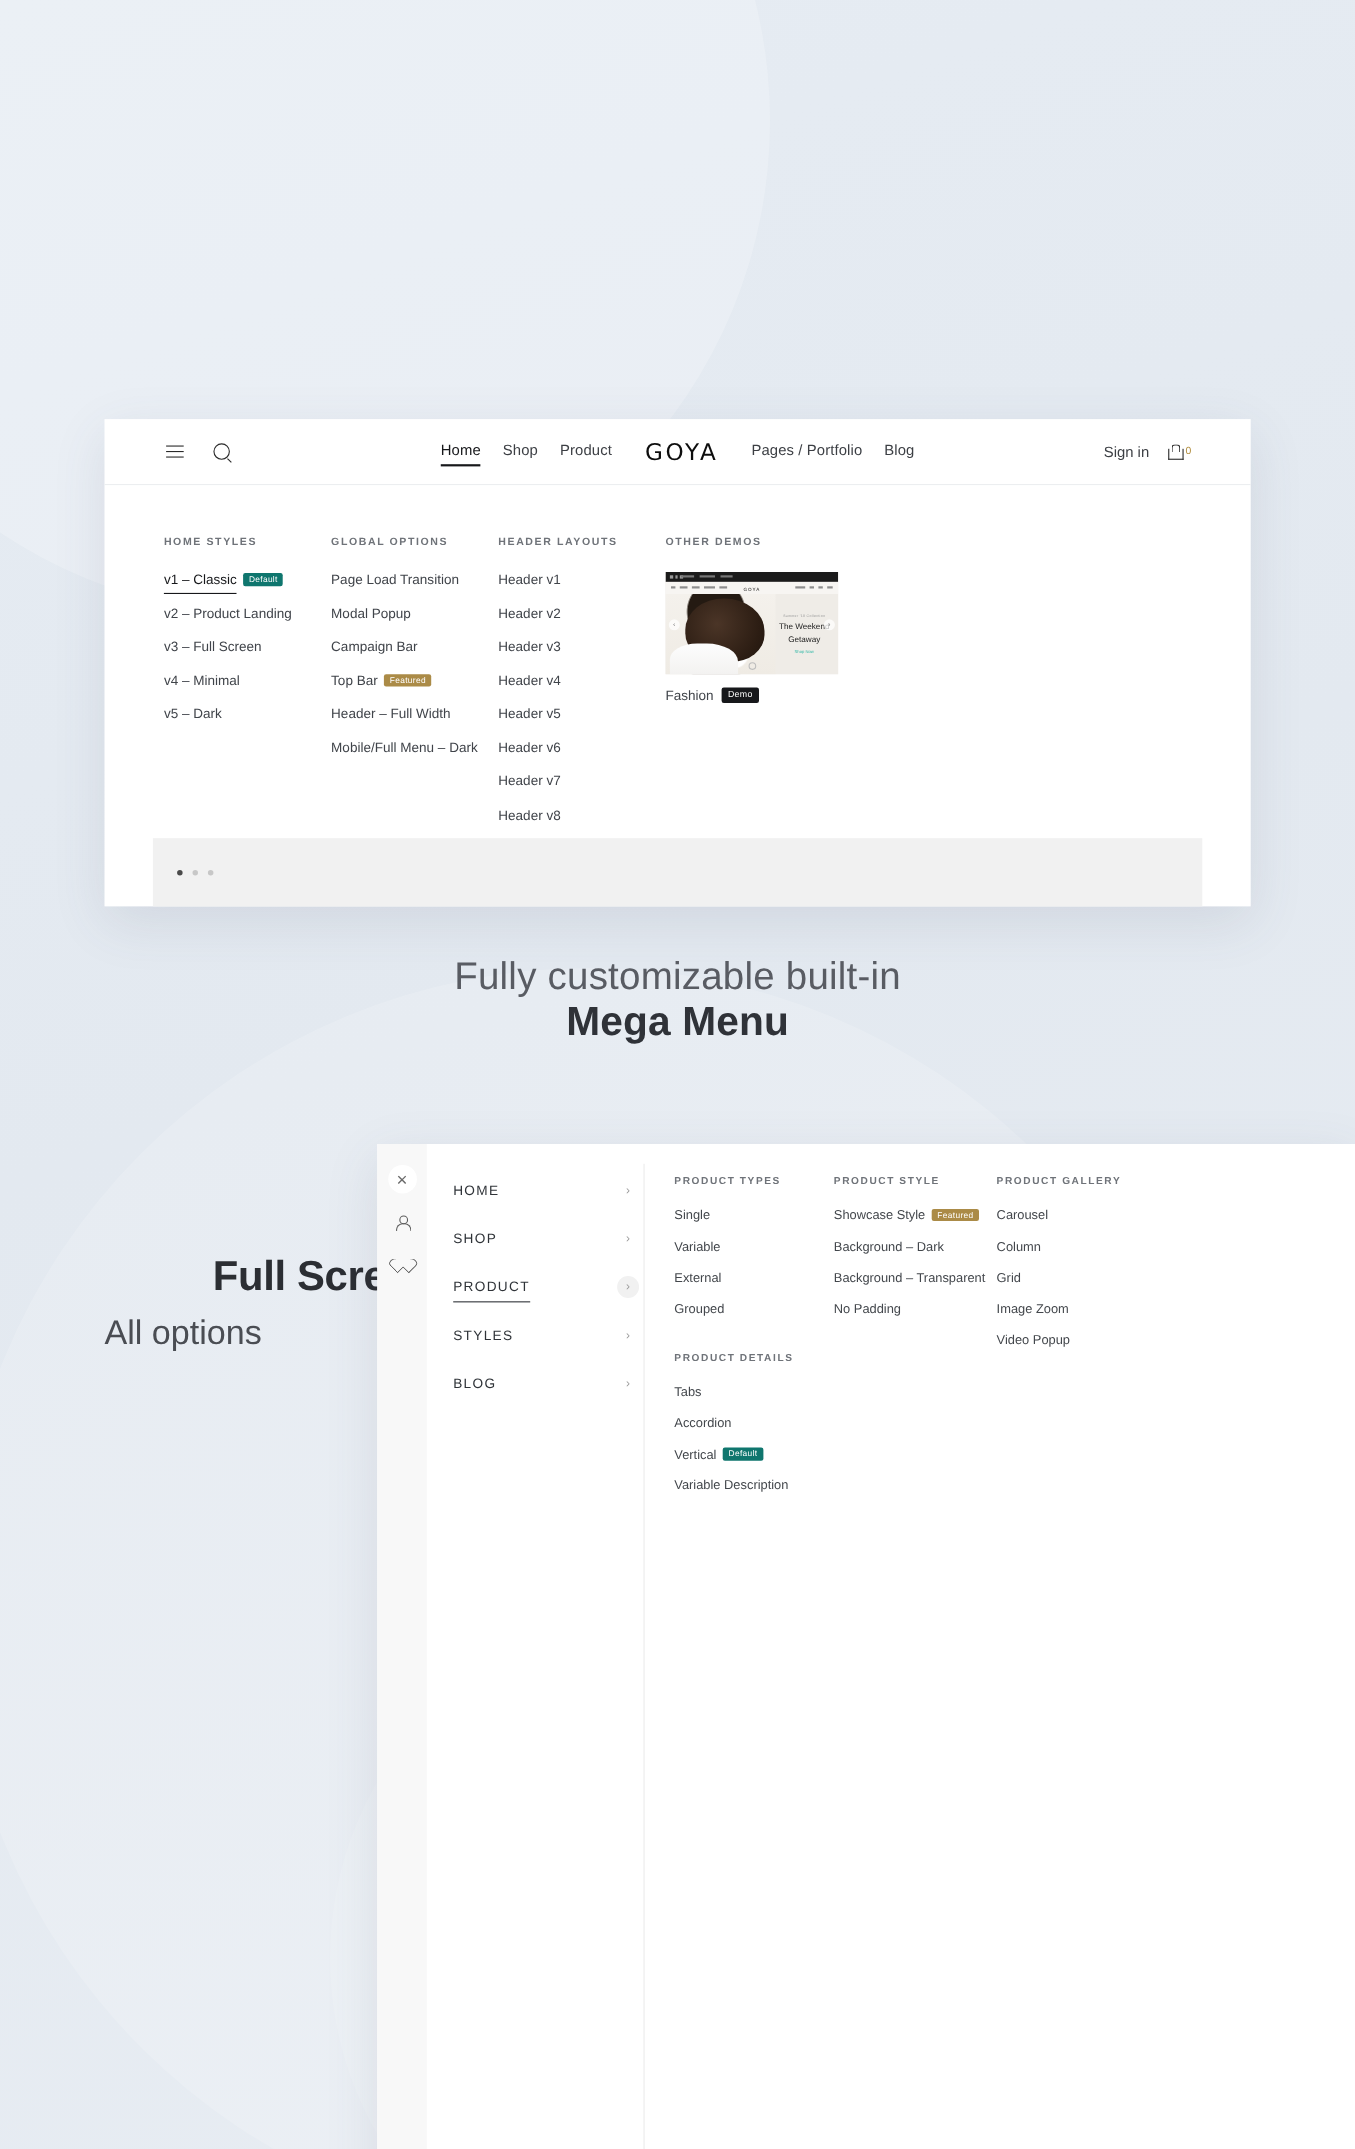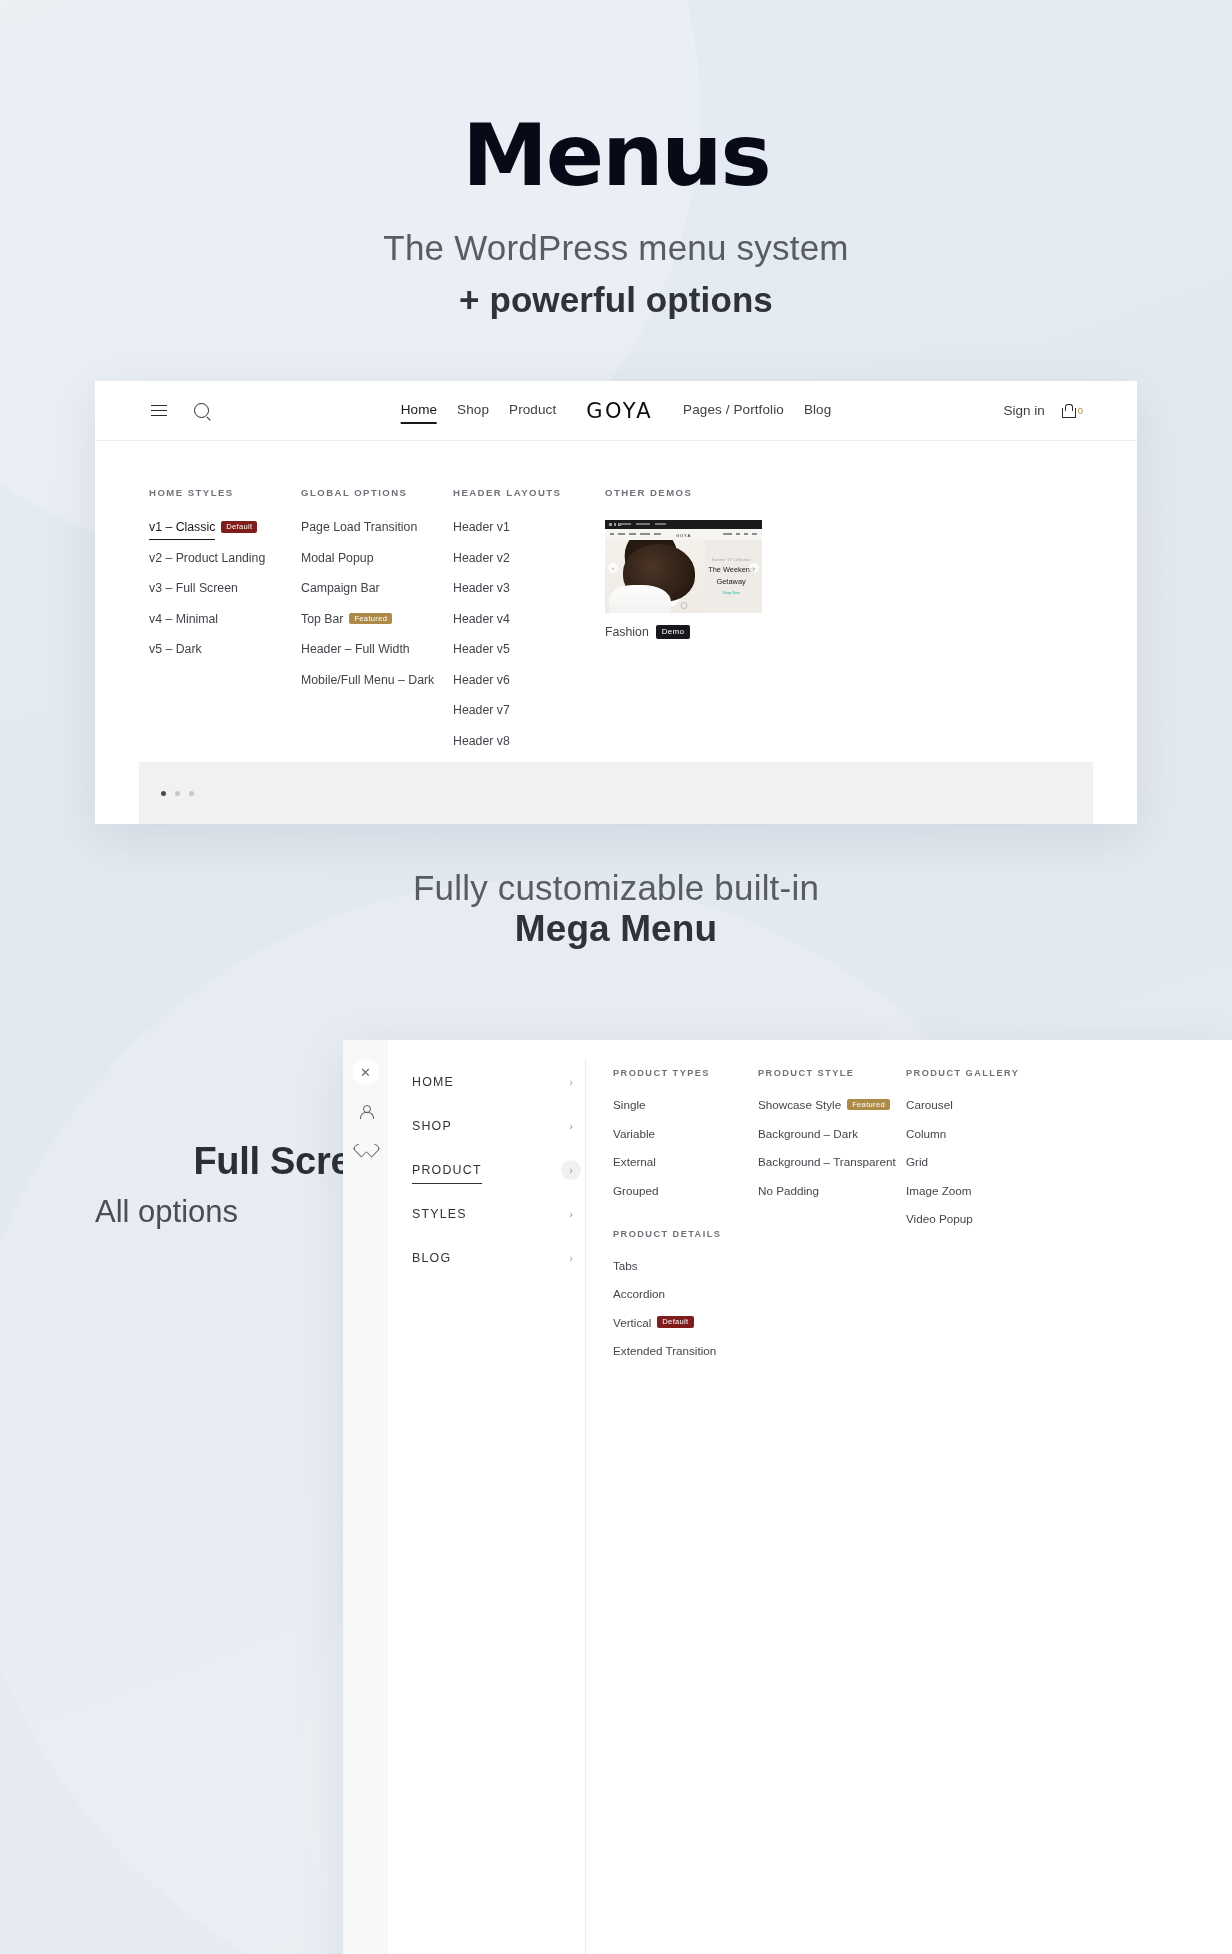--- a/index.html
+++ b/index.html
@@ -97,21 +97,21 @@
   }
   .m-item.underlined { color:#17181b; }
   .m-item.underlined .txt::after {
     content:""; position:absolute; left:0; bottom:-6px; height:1.4px; width:100%; background:#17181b;
   }
   .m-item .txt { position: relative; }
   .badge {
     font-size: 7.6px; letter-spacing: .3px; padding: 2.2px 5px 2px;
     border-radius: 2px; color: #fff; white-space: nowrap; line-height: 1;
   }
-  .badge.gray { background: #7f1d1d; }
+  .badge.gray { background: #0f766e; }
   .badge.gold { background: #ab8b47; }
   .badge.dark { background: #17181b; font-size: 8px; padding: 3px 6px; }
 
   
   .thumb-card { width: 157px; cursor: pointer; }
   .thumb {
     width: 157px; height: 93px; position: relative; overflow: hidden;
     background: #efece7; display:block;
   }
   .t-topbar { position:absolute; left:0; top:0; width:100%; height:9px; background:#1b1b1b; }
@@ -235,25 +235,20 @@
   .cap-line { font-size: 31px; color:#4a4d53; font-weight:400; line-height:1.5; margin-top:6px; }
 </style>
 </head>
 <body>
 
 <div id="page">
   <div class="blob blob1"></div>
   <div class="blob blob2"></div>
   <div class="blob blob3"></div>
 
-  <div class="hero">
-    <div class="hero-title">Menus</div>
-    <div class="hero-sub1">The WordPress menu system</div>
-    <div class="hero-sub2">+ powerful options</div>
-  </div>
 
   <div class="mock">
     <div class="mock-header">
       <div class="hdr-left">
         <div class="icon-btn">
           <div class="hamburger">
               <i></i>
               <i></i>
               <i></i>
             </div>
@@ -490,21 +485,21 @@
               <span>Tabs</span>
             </div>
           <div class="f-item">
               <span>Accordion</span>
             </div>
           <div class="f-item">
             <span>Vertical</span>
             <span class="badge gray">Default</span>
           </div>
           <div class="f-item">
-              <span>Extended Transition</span>
+              <span>Variable Description</span>
             </div>
         </div>
 
         <div class="fcol g2">
           <div class="f-head">PRODUCT STYLE</div>
           <div class="f-item">
             <span>Showcase Style</span>
             <span class="badge gold">Featured</span>
           </div>
           <div class="f-item">

